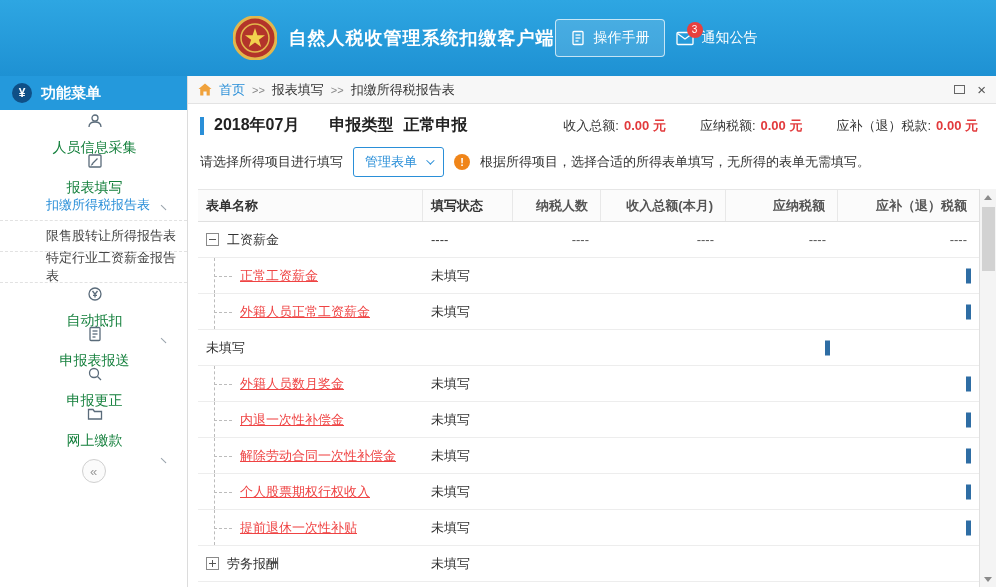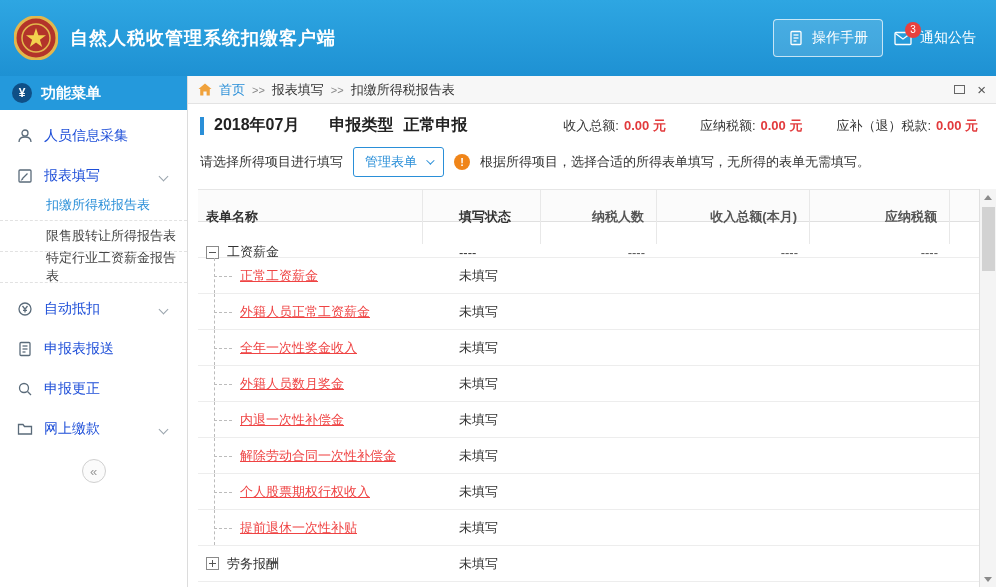--- a/index.html
+++ b/index.html
@@ -1,38 +1,38 @@
 <!DOCTYPE html>
 <html><head>
 <meta charset="utf-8">
 <style>
   * { margin:0; padding:0; box-sizing:border-box; }
   html,body { width:996px; height:587px; }
   body { font-family:"Liberation Sans","DejaVu Sans",sans-serif; background:#fff; overflow:hidden; }
   .app { width:996px; height:587px; display:flex; flex-direction:column; overflow:hidden; background:#fff; }
 
   
-  .topbar { height:76px; flex:0 0 76px; background:linear-gradient(180deg,#2ea6e2,#1e91d3); display:flex; align-items:center; justify-content:space-between; padding:0 14px; }
+  .topbar { height:76px; flex:0 0 76px; background:linear-gradient(180deg,#2ea6e2,#1e91d3); display:flex; align-items:center; justify-content:center; padding:0 14px; }
   .brand { display:flex; align-items:center; gap:12px; }
   .logo { width:44px; height:44px; display:flex; }
   .app-title { color:#fff; font-size:18px; font-weight:bold; letter-spacing:1px; }
   .top-actions { display:flex; align-items:center; gap:5px; }
   .tbtn { display:flex; align-items:center; gap:8px; color:#fff; font-size:14px; background:transparent; border:none; cursor:pointer; font-family:inherit; }
   .manual-btn { background:rgba(255,255,255,0.14); border:1px solid rgba(255,255,255,0.7); border-radius:4px; padding:9px 14px; }
   .notice-btn { padding:9px 6px; position:relative; }
   .icon-wrap { position:relative; display:flex; }
   .badge { position:absolute; top:-9px; right:-9px; min-width:16px; height:16px; line-height:16px; border-radius:8px; background:#e8403e; color:#fff; font-size:10px; font-style:normal; text-align:center; padding:0 3px; }
 
   
   .body { flex:1; display:flex; min-height:0; }
   .sidebar { width:188px; flex:0 0 188px; background:#fff; border-right:1px solid #dcdcdc; display:flex; flex-direction:column; }
   .menu-head { height:34px; flex:0 0 34px; background:#2499dc; color:#fff; font-size:15px; font-weight:bold; display:flex; align-items:center; gap:9px; padding-left:12px;text-align:center; }
   .menu-coin { width:20px; height:20px; border-radius:50%; background:#0f4f86; color:#fff; font-size:12px; display:flex; align-items:center; justify-content:center; }
   .menu-coin::before { content:"¥"; }
-  .mi { height:40px; display:flex; align-items:center; gap:10px; padding:12px 14px 0 16px; font-size:14px; color:#1d4ed8; cursor:pointer; }
+  .mi { height:40px; display:flex; align-items:center; gap:10px; padding:3px 14px 0 16px; font-size:14px; color:#15803d; cursor:pointer;flex-direction:column; }
   .mi .ico { width:18px; height:18px; display:flex; align-items:center; justify-content:center; }
   .chev { width:7px; height:7px; border-right:1.5px solid #9aa4ad; border-bottom:1.5px solid #9aa4ad; transform:rotate(45deg); margin-left:auto; margin-right:6px; }
   .submenu { display:flex; flex-direction:column; }
   .smi { height:31px; display:flex; align-items:center; padding-left:46px; font-size:13px; color:#444; border-bottom:1px dashed #e2e2e2; cursor:pointer; }
   .smi.active { color:#2a8fd8; }
   .collapse-btn { width:24px; height:24px; border-radius:50%; border:1px solid #d0d0d0; background:#fbfbfb; color:#999; font-size:13px; display:flex; align-items:center; justify-content:center; margin:16px auto 0; cursor:pointer; }
   .collapse-btn::before { content:"«"; }
 
   main { flex:1; display:flex; flex-direction:column; min-width:0; }
 
@@ -59,21 +59,21 @@
 
   .toolbar { display:flex; align-items:center; gap:10px; padding:2px 12px 10px 2px; font-size:13px; color:#333; }
   .manage-btn { height:30px; padding:0 11px; background:#fff; border:1px solid #2a8fd8; border-radius:3px; color:#2a8fd8; font-size:13px; display:flex; align-items:center; gap:9px; cursor:pointer; font-family:inherit; }
   .dd-chev { width:6px; height:6px; border-right:1.5px solid #2a8fd8; border-bottom:1.5px solid #2a8fd8; transform:rotate(45deg) translateY(-2px); }
   .info-ico { width:16px; height:16px; flex:0 0 16px; border-radius:50%; background:#f08519; color:#fff; font-size:11px; font-weight:bold; display:flex; align-items:center; justify-content:center; }
   .info-ico::before { content:"!"; }
 
   
   .table-wrap { flex:1; display:flex; min-height:0; overflow:hidden; margin-top:2px; }
   .table { flex:1; border-top:1px solid #e6e6e6; overflow:hidden; }
-  .trow { display:grid; grid-template-columns:225px 90px 88px 125px 112px 1fr; align-items:center; height:36px; border-bottom:1px solid #ededed;gap:28px; }
+  .trow { display:grid; grid-template-columns:225px 90px 88px 125px 112px 1fr; align-items:center; height:36px; border-bottom:1px solid #ededed; }
   .trow.head { height:32px; background:#fbfbfb; border-bottom:1px solid #e0e0e0; font-weight:bold; color:#333; font-size:13px; }
   .trow.head .cell { border-right:1px solid #e8e8e8; height:100%; display:flex; align-items:center; }
   .trow.head .cell:last-child { border-right:none; }
   .trow.head .cell.num { justify-content:flex-end; }
   .cell { font-size:13px; color:#333; padding-left:8px; height:100%; display:flex; align-items:center; position:relative; }
   .cell.num { justify-content:flex-end; padding-right:12px; color:#555; }
   .expander { width:13px; height:13px; border:1px solid #8a8a8a; background:#fff; position:relative; flex:0 0 13px; cursor:pointer; }
   .expander::before { content:""; position:absolute; left:2px; right:2px; top:5px; height:1px; background:#555; }
   .expander.plus::after { content:""; position:absolute; top:2px; bottom:2px; left:5px; width:1px; background:#555; }
   .gname { margin-left:8px; color:#333; }
@@ -318,23 +318,20 @@
               <div class="cell">未填写</div>
               <div class="cell num"></div>
               <div class="cell num"></div>
               <div class="cell num"></div>
               <div class="cell num">
                   <span class="marker"></span>
                 </div>
             </div>
 
             <div class="trow">
-              <div class="cell childname">
-                <a class="flink">全年一次性奖金收入</a>
-              </div>
               <div class="cell">未填写</div>
               <div class="cell num"></div>
               <div class="cell num"></div>
               <div class="cell num"></div>
               <div class="cell num">
                   <span class="marker"></span>
                 </div>
             </div>
 
             <div class="trow">

